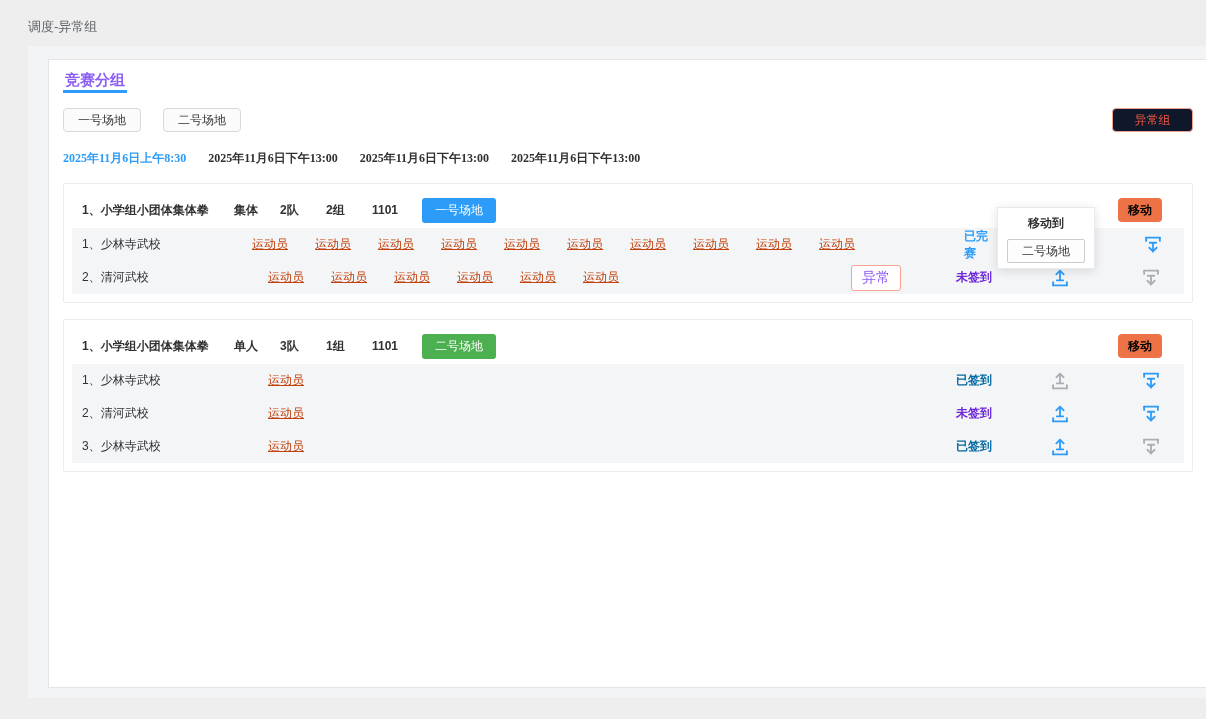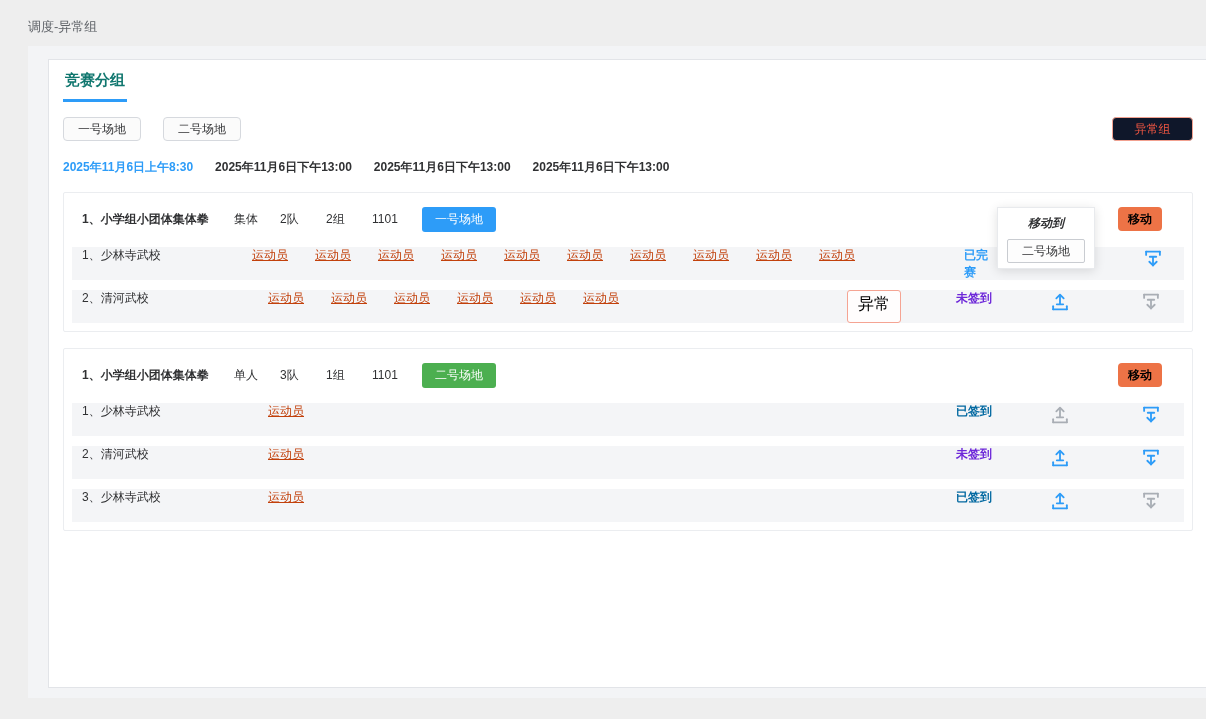--- a/index.html
+++ b/index.html
@@ -16,58 +16,58 @@
   .sidebar { width:157px; background:#1f2025; }
   .main { flex:1; background:#f3f4f6; display:flex; flex-direction:column; }
 
   .topbar { height:38px; background:#ffffff; display:flex; align-items:center; padding-left:18px; }
   .back-btn { background:none; border:none; width:22px; height:22px; color:#303133; cursor:pointer; padding:0; }
   .back-btn svg { display:block; }
   .page-title { font-size:15px; font-weight:bold; color:#303133; margin-left:8px; }
 
   .card { flex:1; margin:13px 8px 10px 20px; background:#fff; border:1px solid #e2e4e8; padding:11px 14px; }
 
-  .tab { display:inline-block; font-size:15px; font-weight:bold; color:#0f766e; padding:0 2px 9px 2px; border-bottom:3px solid #2d9cf8; cursor:pointer; }
+  .tab { display:inline-block; font-size:15px; font-weight:bold; color:#8b5cf6; padding:0 2px 0 2px; border-bottom:3px solid #2d9cf8; cursor:pointer; }
 
   .controls { margin-top:15px; display:flex; align-items:center; }
   .venue-btn { width:78px; height:24px; font-size:12px; color:#303133; background:#fbfbfb; border:1px solid #d6d9de; border-radius:4px; cursor:pointer; }
   .venue-btn + .venue-btn { margin-left:22px; }
   .abnormal-btn { margin-left:auto; width:81px; height:24px; color:#f15642; border:1px solid #f2a190; background:#0f172a; border-radius:4px; font-size:12px; cursor:pointer; }
 
-  .dates { margin-top:18px; display:flex; gap:22px; font-size:12px; font-weight:bold; color:#303133; }
+  .dates { margin-top:18px; display:flex; gap:22px; font-size:12px; font-weight:bold; color:#303133;font-family:Liberation Serif, serif; }
   .date { cursor:pointer; }
   .date[data-active="true"] { color:#2d9cf8; }
 
   .group { margin-top:16px; border:1px solid #ebedf0; border-radius:2px; padding:8px; }
   .group-head { display:flex; align-items:center; height:36px; padding:0 10px; font-size:12px;justify-content:center; }
   .g-title { font-weight:bold; width:152px; color:#303133; }
-  .g-meta  { font-weight:normal; width:46px; color:#303133; }
+  .g-meta  { font-weight:bold; width:46px; color:#303133; }
   .badge { color:#fff; font-size:12px; padding:4px 13px; border-radius:3px; margin-left:4px; }
   .badge[data-color="blue"]  { background:#2d9cf8; }
   .badge[data-color="green"] { background:#4caf50; }
   .move-btn { margin-left:auto; margin-right:12px; width:44px; height:24px; background:#ed7346; color:#000000; border:none; border-radius:4px; font-size:12px; font-weight:bold; cursor:pointer; }
 
-  .trow { display:flex; height:33px; background:#f4f5f7; margin-top:10px; padding:0 20px 0 10px; font-size:12px;gap:41px; }
+  .trow { display:flex; align-items:center; height:33px; background:#f4f5f7; margin-top:0; padding:0 20px 0 10px; font-size:12px;gap:41px; }
   .t-name { width:145px; color:#303133; }
   .athletes { display:flex; }
   .athlete { display:inline-block; width:63px; color:#c2410c;text-decoration:underline; }
-  .abn-badge { color:#000000; border:1px solid #f5a493; background:#fffdfd; border-radius:3px; padding:3px 10px; font-size:16px; margin-right:14px; }
+  .abn-badge { color:#8b5cf6; border:1px solid #f5a493; background:#fffdfd; border-radius:3px; padding:3px 10px; font-size:14px; margin-right:14px; }
   .status { font-weight:bold; margin-right:16px; }
   .status[data-type="done"]     { color:#2d9cf8; }
   .status[data-type="unsigned"] { color:#6d28d9; }
   .status[data-type="signed"]   { color:#0369a1; }
   .icon-btn { width:24px; height:24px; background:none; border:none; padding:0; cursor:pointer; }
   .icon-btn + .icon-btn { margin-left:26px; }
   .icon-btn[data-state="enabled"]  { color:#2d9cf8; }
   .icon-btn[data-state="disabled"] { color:#a9aeb5; }
   .icon-btn svg { display:block; }
 
   .popup { position:absolute; left:997px; top:207px; width:98px; height:62px; background:#fff;
            border:1px solid #e8eaed; box-shadow:0 2px 10px rgba(0,0,0,0.12); z-index:5; text-align:center; padding-top:7px; }
-  .popup-title { font-size:12px; font-weight:bold; color:#303133;font-style:italic; }
+  .popup-title { font-size:12px; font-weight:bold; color:#303133; }
   .popup-option { margin-top:7px; width:78px; height:24px; border:1px solid #c9ccd1; background:#fdfdfd; font-size:12px; color:#303133; border-radius:2px; cursor:pointer; }
 </style>
 </head>
 <body>
 
 <div class="window-label">调度-异常组</div>
 
 <div class="app">
   <div class="sidebar"></div>
 

